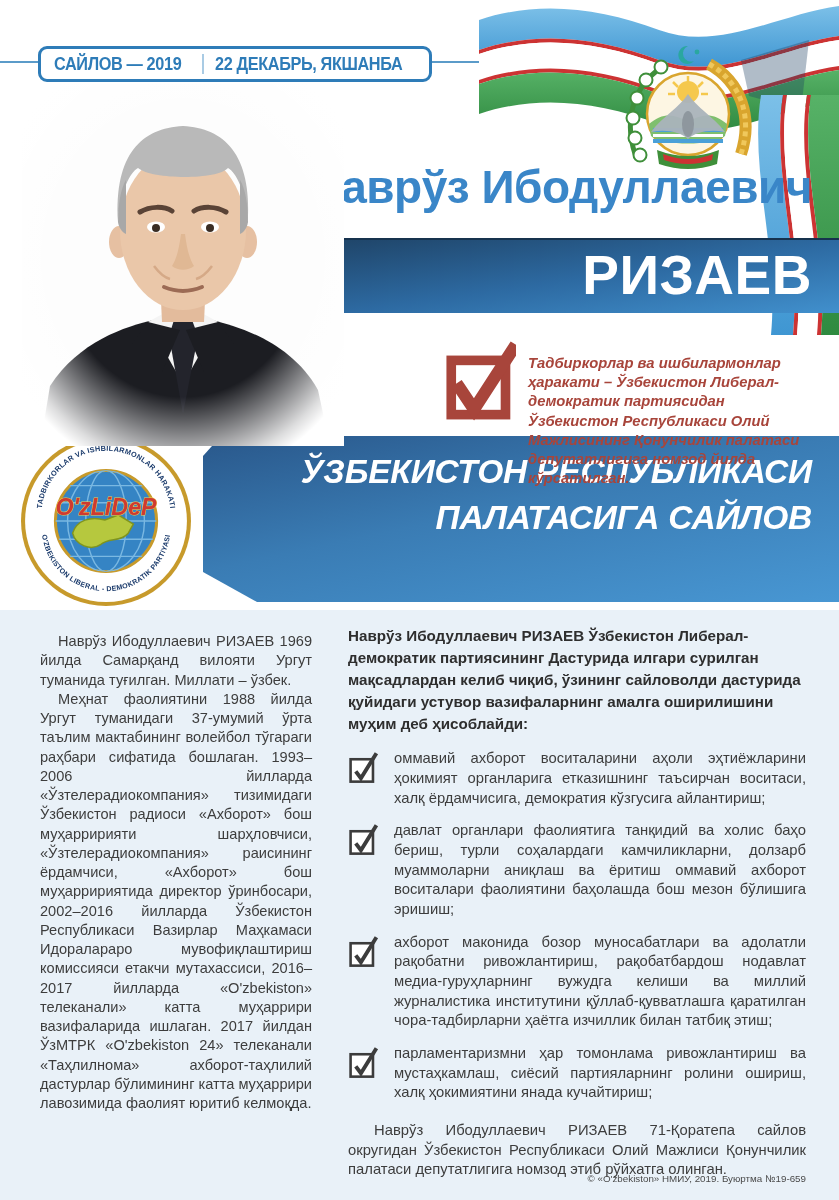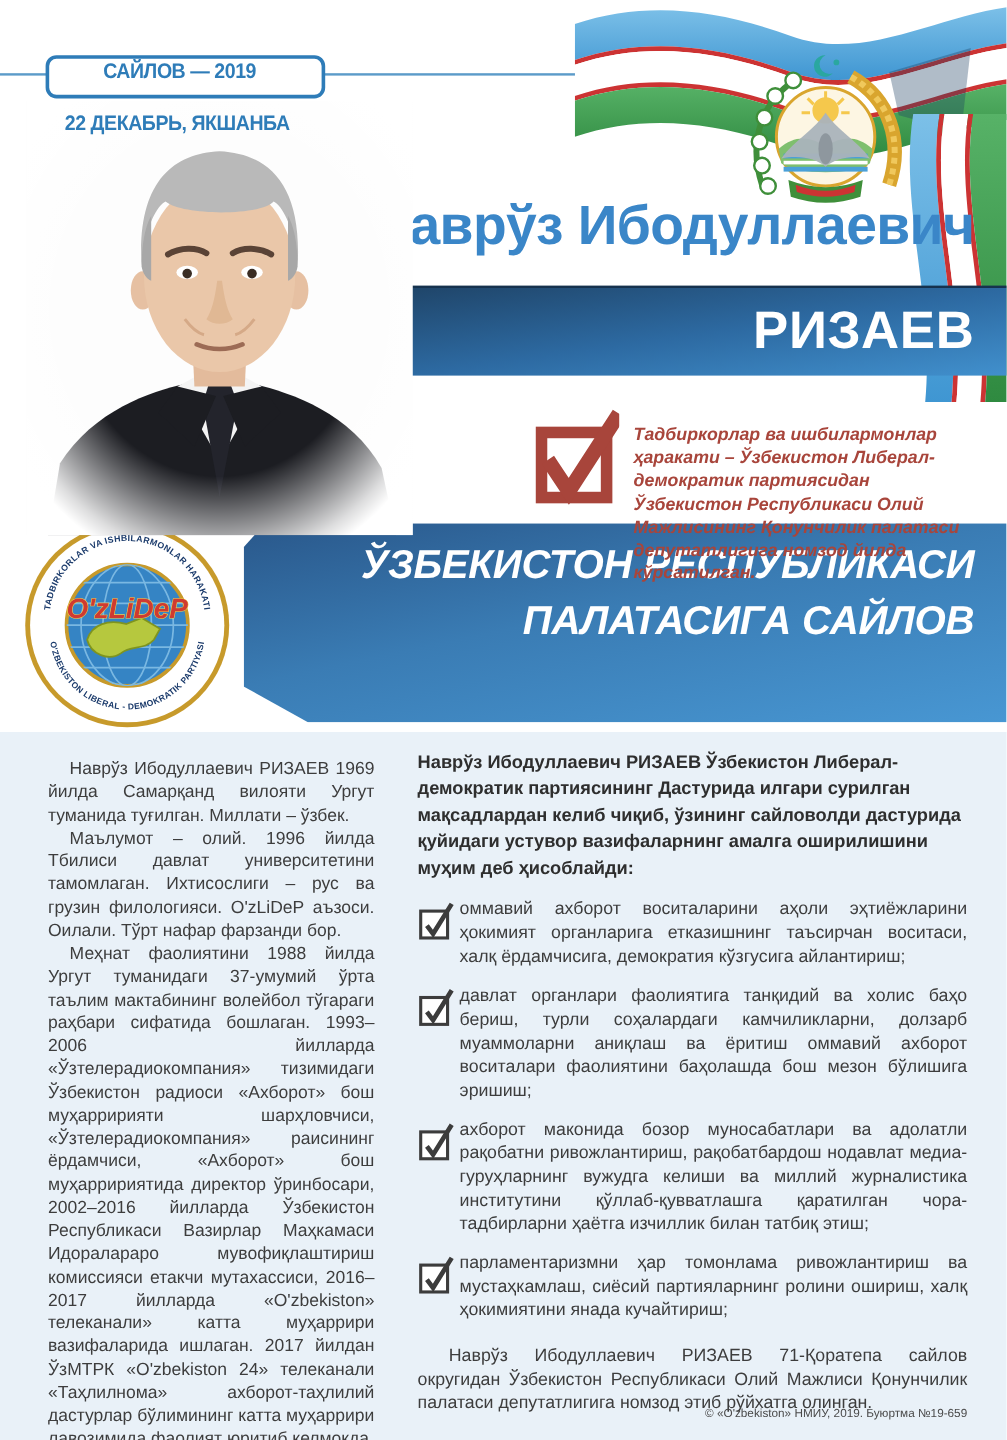--- a/index.html
+++ b/index.html
@@ -3,40 +3,40 @@
 <meta charset="utf-8">
 <style>
   html,body{margin:0;padding:0;background:#fff;}
   .page{position:relative;width:839px;height:1200px;overflow:hidden;background:#fff;
         font-family:"Liberation Sans", sans-serif;}
 
   
   .top-rule{position:absolute;left:0;top:61px;width:625px;height:2px;background:#5b9bc9;z-index:1;}
   .date-badge{position:absolute;left:38px;top:46px;height:30px;background:#fff;
       border:3px solid #2e7cb8;border-radius:9px;display:flex;align-items:center;
-      padding:0 13px;gap:11px;z-index:6;flex-direction:column;}
+      padding:0 13px;gap:11px;z-index:6;}
   .date-badge span{color:#2e7cb8;font-weight:700;font-size:17.5px;letter-spacing:-0.4px;white-space:nowrap;
       display:inline-block;transform:scaleX(.93);transform-origin:left center;}
   .badge-divider{width:2px;height:20px;background:#a9cbe4;}
 
   
   .flag-ribbon{position:absolute;right:0;top:0;width:360px;height:340px;z-index:2;}
   .emblem{position:absolute;left:610px;top:42px;width:156px;height:140px;z-index:3;}
 
   
   .photo{position:absolute;left:22px;top:84px;width:322px;height:362px;z-index:5;}
 
   
   .first-names{position:absolute;right:27px;top:160px;width:560px;text-align:right;
       color:#3a86c8;font-weight:700;font-size:46px;letter-spacing:-0.5px;z-index:3;}
   .surname-band{position:absolute;left:250px;right:0;top:238px;height:73px;z-index:2;
       background:linear-gradient(172deg,#1d3f60 0%,#2d6aa2 55%,#4190cd 100%);
       border-top:2px solid #16324e;}
   .surname-band .surname{display:block;text-align:right;color:#fff;font-weight:700;
-      font-size:44px;line-height:71px;padding-right:27px;letter-spacing:0.5px;}
+      font-size:55px;line-height:71px;padding-right:27px;letter-spacing:0.5px;}
 
   
   .nomination{position:absolute;left:446px;top:336px;width:372px;display:flex;gap:12px;z-index:3;}
   .big-check{width:70px;height:88px;flex:0 0 auto;margin-top:4px;}
   .nomination-text{color:#a8453b;font-weight:700;font-style:italic;font-size:14.8px;
       line-height:1.3;padding-top:18px;}
 
   
   .election-banner{position:absolute;left:203px;top:436px;width:636px;height:166px;z-index:2;
       background:linear-gradient(168deg,#29578a 0%,#3a7cb4 45%,#4897d3 100%);
@@ -50,21 +50,21 @@
 
   
   .panel{position:absolute;left:0;top:610px;width:839px;height:590px;background:#e9f1f8;z-index:1;}
 
   .bio-col{position:absolute;left:40px;top:22px;width:272px;color:#3d3d3d;
       font-size:14.6px;line-height:1.32;text-align:justify;}
   .bio-col p{margin:0;text-indent:18px;}
 
   .prog-col{position:absolute;left:348px;top:15px;width:458px;color:#3d3d3d;}
   .prog-intro{font-weight:700;font-size:15.2px;line-height:1.45;text-align:left;color:#2e2e2e;margin:0 0 14px 0;}
-  .prog-item{display:flex;gap:4px;margin-bottom:13px;}
+  .prog-item{display:flex;gap:15px;margin-bottom:13px;}
   .prog-item .box{flex:0 0 auto;width:31px;height:34px;margin-top:1px;}
   .prog-item .txt{font-size:14.8px;line-height:1.33;text-align:justify;}
   .prog-closing{margin:18px 0 0 0;font-size:14.8px;line-height:1.33;text-align:justify;text-indent:26px;}
   .imprint{position:absolute;right:33px;bottom:16px;font-size:9.8px;color:#4a4a4a;text-align:right;}
 </style>
 </head>
 <body>
 
 <div class="page">
 
@@ -230,21 +230,20 @@
     </text>
     <text font-family="'Liberation Sans',sans-serif" font-size="7" font-weight="bold" fill="#1a3a6b" letter-spacing="0.3">
       <textPath href="#arcBot" startOffset="50%" text-anchor="middle">O'ZBEKISTON LIBERAL - DEMOKRATIK PARTIYASI</textPath>
     </text>
   </svg>
 
   <div class="panel">
 
     <div class="bio-col">
       <p>Наврўз Ибодуллаевич РИЗАЕВ 1969 йилда Самарқанд вилояти Ургут туманида туғилган. Миллати – ўзбек.</p>
-      <p>Маълумот – олий. 1996 йилда Тбилиси давлат университетини тамомлаган. Ихтисослиги – рус ва грузин филологияси. O'zLiDeP аъзоси. Оилали. Тўрт нафар фарзанди бор.</p>
       <p>Меҳнат фаолиятини 1988 йилда Ургут туманидаги 37-умумий ўрта таълим мактабининг волейбол тўгараги раҳбари сифатида бошлаган. 1993–2006 йилларда «Ўзтелерадиокомпания» тизимидаги Ўзбекистон радиоси «Ахборот» бош муҳарририяти шарҳловчиси, «Ўзтелерадиокомпания» раисининг ёрдамчиси, «Ахборот» бош муҳарририятида директор ўринбосари, 2002–2016 йилларда Ўзбекистон Республикаси Вазирлар Маҳкамаси Идоралараро мувофиқлаштириш комиссияси етакчи мутахассиси, 2016–2017 йилларда «O'zbekiston» телеканали» катта муҳаррири вазифаларида ишлаган. 2017 йилдан ЎзМТРК «O'zbekiston 24» телеканали «Таҳлилнома» ахборот-таҳлилий дастурлар бўлимининг катта муҳаррири лавозимида фаолият юритиб келмоқда.</p>
 
     </div>
 
     <div class="prog-col">
       <p class="prog-intro">Наврўз Ибодуллаевич РИЗАЕВ Ўзбекистон Либерал-демократик партиясининг Дастурида илгари сурилган мақсадлардан келиб чиқиб, ўзининг сайловолди дастурида қуйидаги устувор  вазифаларнинг амалга оширилишини  муҳим деб ҳисоблайди:</p>
 
       <div class="prog-item">
         <svg class="box" viewBox="0 0 36 38">
           <rect x="3" y="10" width="26" height="26" fill="#fff" stroke="#3c3c3c" stroke-width="3"></rect>

